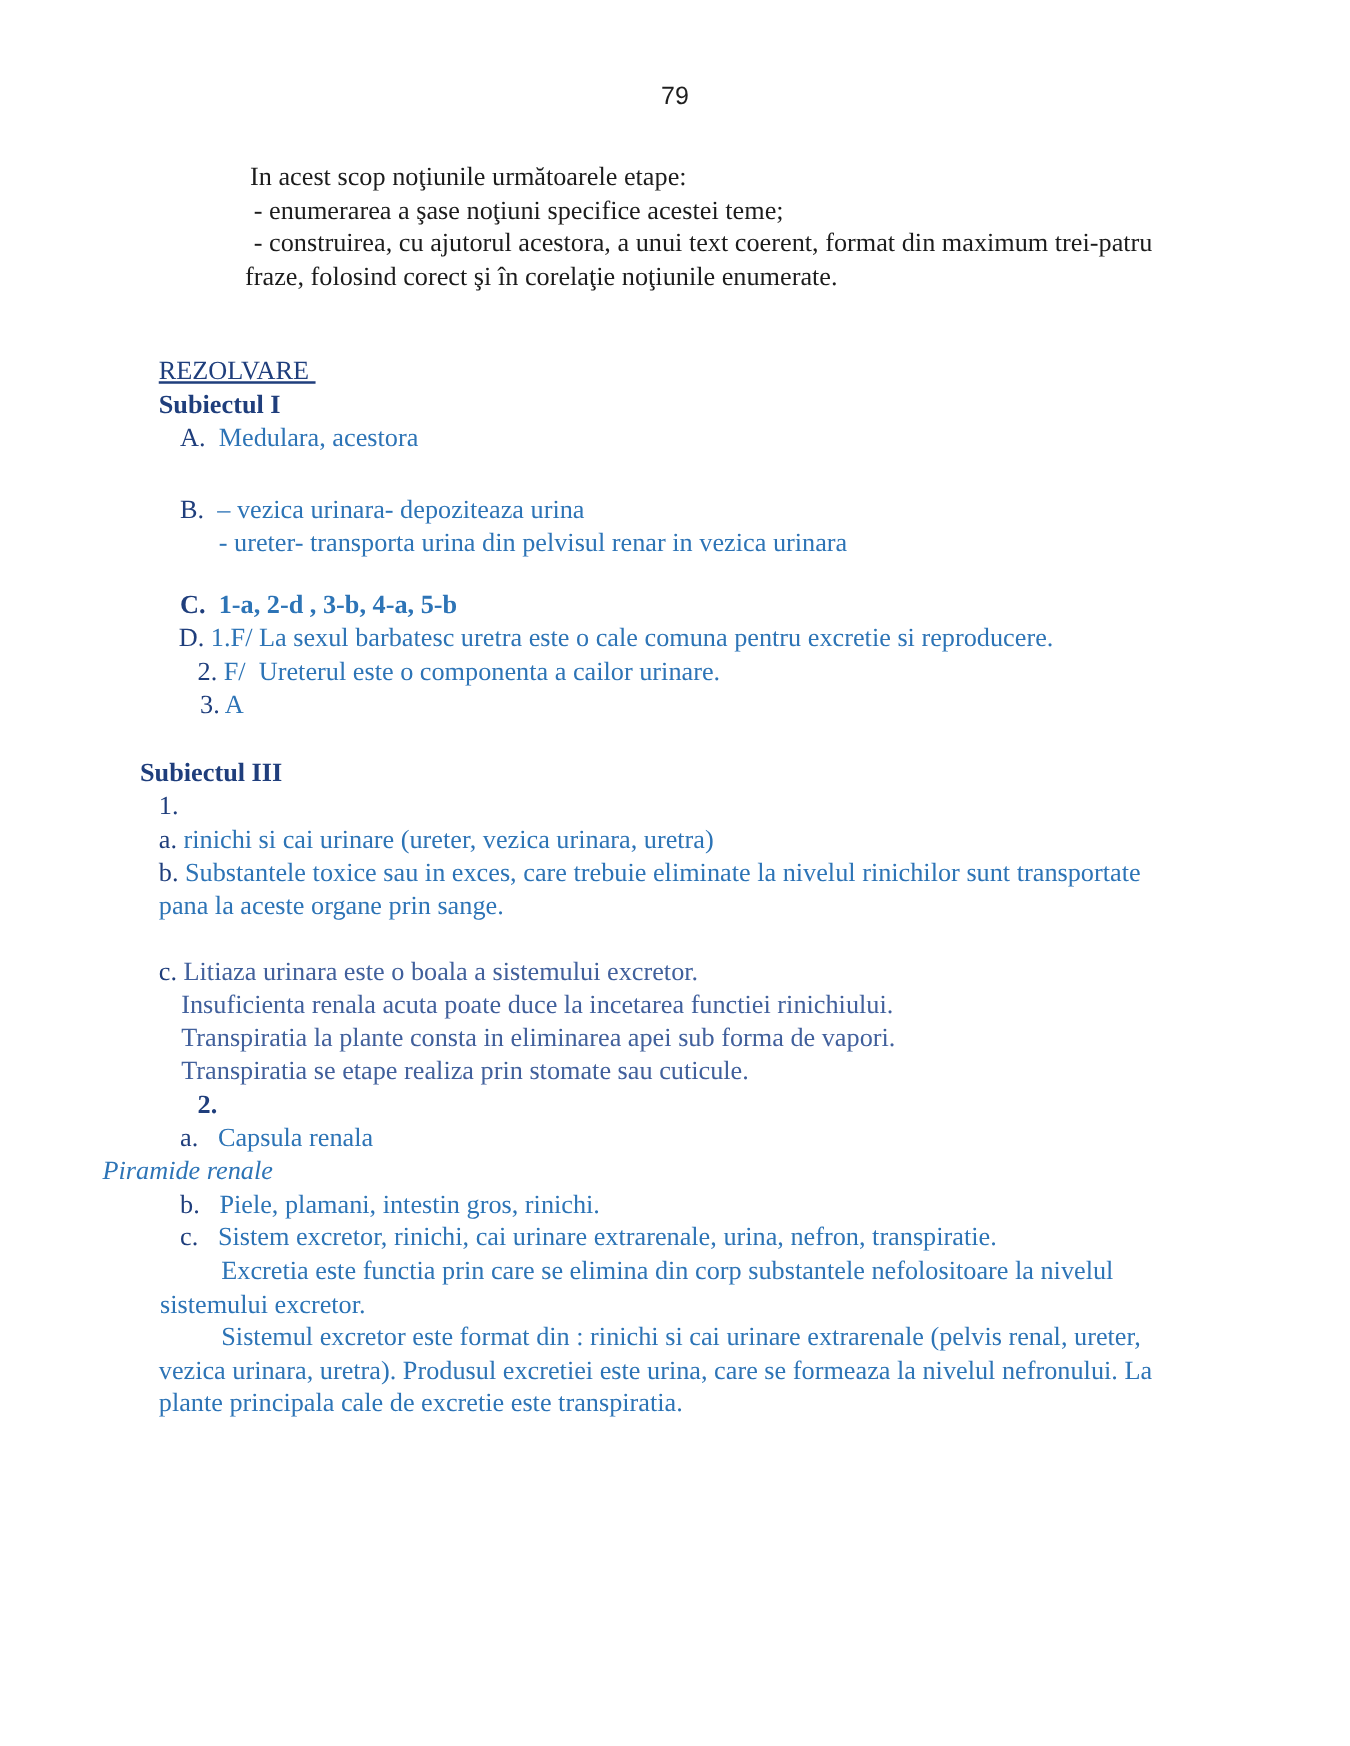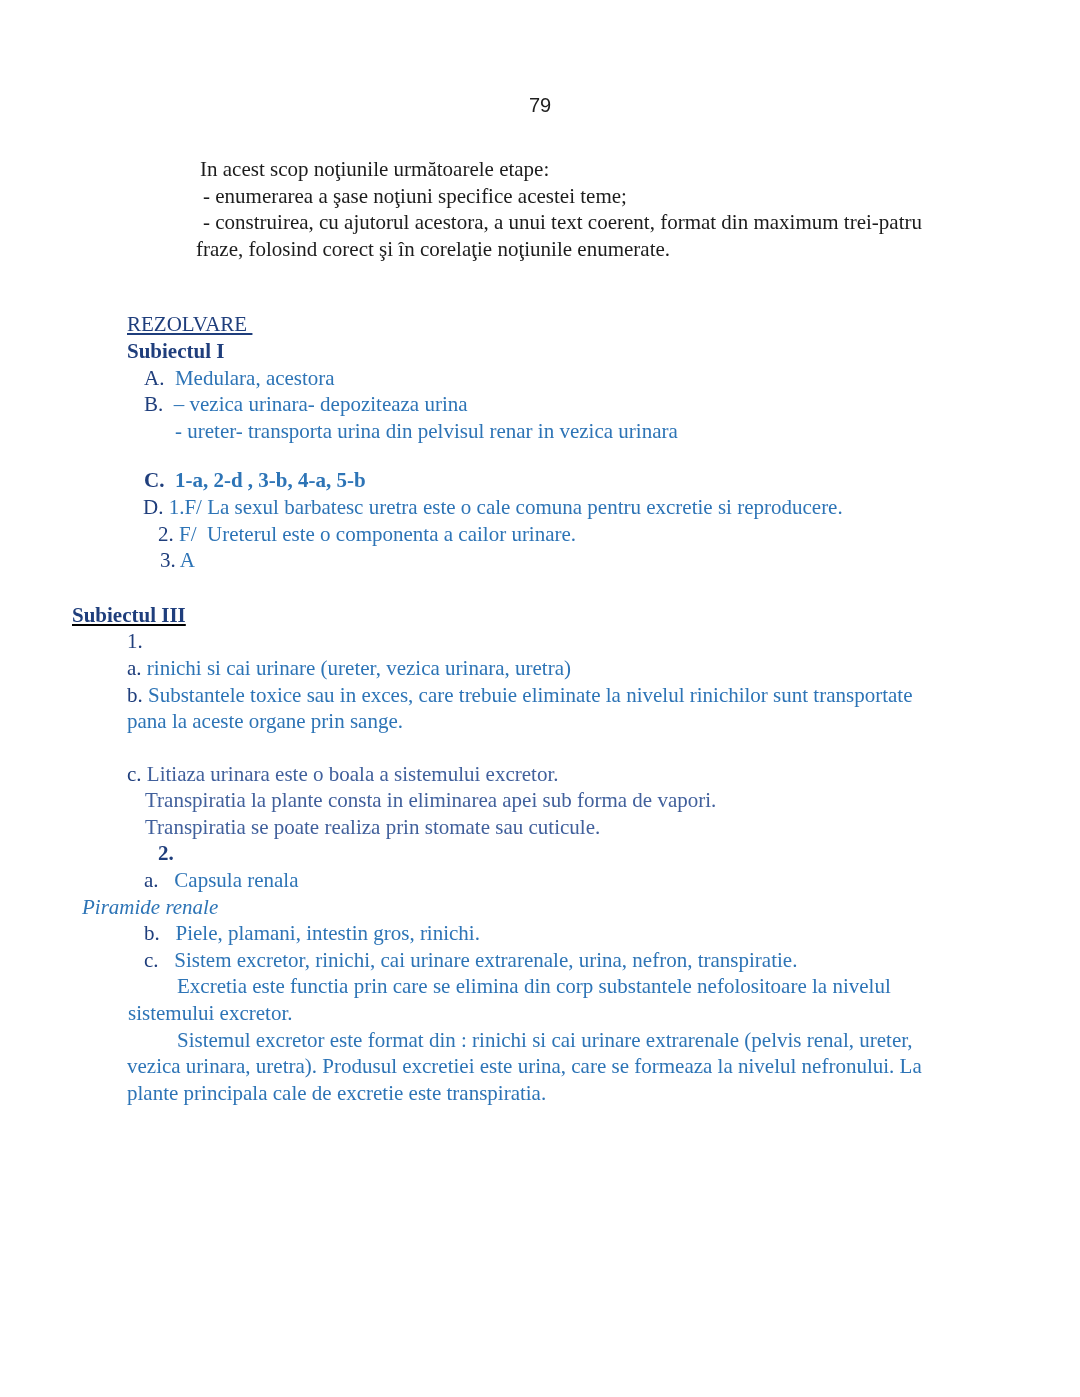--- a/index.html
+++ b/index.html
@@ -7,21 +7,21 @@
     width: 1080px;
     height: 1397px;
     background: #ffffff;
     overflow: hidden;
     font-family: "Liberation Serif", serif;
   }
   .page {
     position: relative;
     width: 1080px;
     height: 1397px;
-    padding-top: 92px;
+    padding-top: 64px;
     box-sizing: border-box;
   }
   .page-number {
     text-align: center;
     font-family: "Liberation Sans", sans-serif;
     font-size: 20px;
     line-height: 27px;
     color: #1f1f1f;
   }
   .content {
@@ -45,34 +45,35 @@
 <div class="page">
   <div class="page-number">79</div>
   <div class="content" id="lines-root">
       <div class="line" style="margin-left: 200px;"><span class="seg-black">In acest scop noţiunile următoarele etape:</span></div>
       <div class="line" style="margin-left: 203px;"><span class="seg-black">- enumerarea a şase noţiuni specifice acestei teme;</span></div>
       <div class="line" style="margin-left: 203px;"><span class="seg-black">- construirea, cu ajutorul acestora, a unui text coerent, format din maximum trei-patru</span></div>
       <div class="line" style="margin-left: 196px;"><span class="seg-black">fraze, folosind corect şi în corelaţie noţiunile enumerate.</span></div>
       <div class="line" style="margin-left: 127px; margin-top: 49px;"><span class="seg-navy underline">REZOLVARE </span></div>
       <div class="line" style="margin-left: 127px;"><span class="seg-navy bold">Subiectul I</span></div>
       <div class="line" style="margin-left: 144px;"><span class="seg-navy">A.</span><span class="seg-blue">  Medulara, acestora</span></div>
-      <div class="line" style="margin-left: 144px;"><span class="seg-navy">B.</span><span class="seg-blue">  – vezica urinara- depoziteaza urina</span></div>
+      <div class="line" style="margin-left: 144px; margin-top: 31px;"><span class="seg-navy">B.</span><span class="seg-blue">  – vezica urinara- depoziteaza urina</span></div>
       <div class="line" style="margin-left: 175px;"><span class="seg-blue">- ureter- transporta urina din pelvisul renar in vezica urinara</span></div>
       <div class="line" style="margin-left: 144px; margin-top: 23px; font-weight: bold;"><span class="seg-navy">C.</span><span class="seg-blue">  1-a, 2-d , 3-b, 4-a, 5-b</span></div>
       <div class="line" style="margin-left: 143px;"><span class="seg-navy">D.</span><span class="seg-blue"> 1.F/ La sexul barbatesc uretra este o cale comuna pentru excretie si reproducere.</span></div>
       <div class="line" style="margin-left: 158px;"><span class="seg-navy">2.</span><span class="seg-blue"> F/  Ureterul este o componenta a cailor urinare.</span></div>
       <div class="line" style="margin-left: 160px;"><span class="seg-navy">3.</span><span class="seg-blue"> A</span></div>
-      <div class="line" style="margin-left: 72px; margin-top: 28px; text-decoration: underline;"><span class="seg-navy bold">Subiectul III</span></div>
+      <div class="line" style="margin-left: 112px; margin-top: 28px;"><span class="seg-navy bold">Subiectul III</span></div>
       <div class="line" style="margin-left: 127px;"><span class="seg-navy">1.</span></div>
       <div class="line" style="margin-left: 127px;"><span class="seg-navy">a.</span><span class="seg-blue"> rinichi si cai urinare (ureter, vezica urinara, uretra)</span></div>
       <div class="line" style="margin-left: 127px;"><span class="seg-navy">b.</span><span class="seg-blue"> Substantele toxice sau in exces, care trebuie eliminate la nivelul rinichilor sunt transportate</span></div>
       <div class="line" style="margin-left: 127px;"><span class="seg-blue">pana la aceste organe prin sange.</span></div>
       <div class="line" style="margin-left: 127px; margin-top: 26px;"><span class="seg-navy">c.</span><span class="seg-muted"> Litiaza urinara este o boala a sistemului excretor.</span></div>
+      <div class="line" style="margin-left: 145px;"><span class="seg-muted">Insuficienta renala acuta poate duce la incetarea functiei rinichiului.</span></div>
       <div class="line" style="margin-left: 145px;"><span class="seg-muted">Transpiratia la plante consta in eliminarea apei sub forma de vapori.</span></div>
-      <div class="line" style="margin-left: 145px;"><span class="seg-muted">Transpiratia se poate realiza prin stomate sau cuticule.</span></div>
+      <div class="line" style="margin-left: 145px;"><span class="seg-muted">Transpiratia se etape realiza prin stomate sau cuticule.</span></div>
       <div class="line" style="margin-left: 158px;"><span class="seg-navy bold">2.</span></div>
       <div class="line" style="margin-left: 144px;"><span class="seg-navy">a.</span><span class="seg-blue">   Capsula renala</span></div>
       <div class="line" style="margin-left: 82px; font-style: italic;"><span class="seg-blue">Piramide renale</span></div>
       <div class="line" style="margin-left: 144px;"><span class="seg-navy">b.</span><span class="seg-blue">   Piele, plamani, intestin gros, rinichi.</span></div>
       <div class="line" style="margin-left: 144px;"><span class="seg-navy">c.</span><span class="seg-blue">   Sistem excretor, rinichi, cai urinare extrarenale, urina, nefron, transpiratie.</span></div>
       <div class="line" style="margin-left: 177px;"><span class="seg-blue">Excretia este functia prin care se elimina din corp substantele nefolositoare la nivelul</span></div>
       <div class="line" style="margin-left: 128px;"><span class="seg-blue">sistemului excretor.</span></div>
       <div class="line" style="margin-left: 177px;"><span class="seg-blue">Sistemul excretor este format din : rinichi si cai urinare extrarenale (pelvis renal, ureter,</span></div>
       <div class="line" style="margin-left: 127px;"><span class="seg-blue">vezica urinara, uretra). Produsul excretiei este urina, care se formeaza la nivelul nefronului. La</span></div>
       <div class="line" style="margin-left: 127px;"><span class="seg-blue">plante principala cale de excretie este transpiratia.</span></div>

